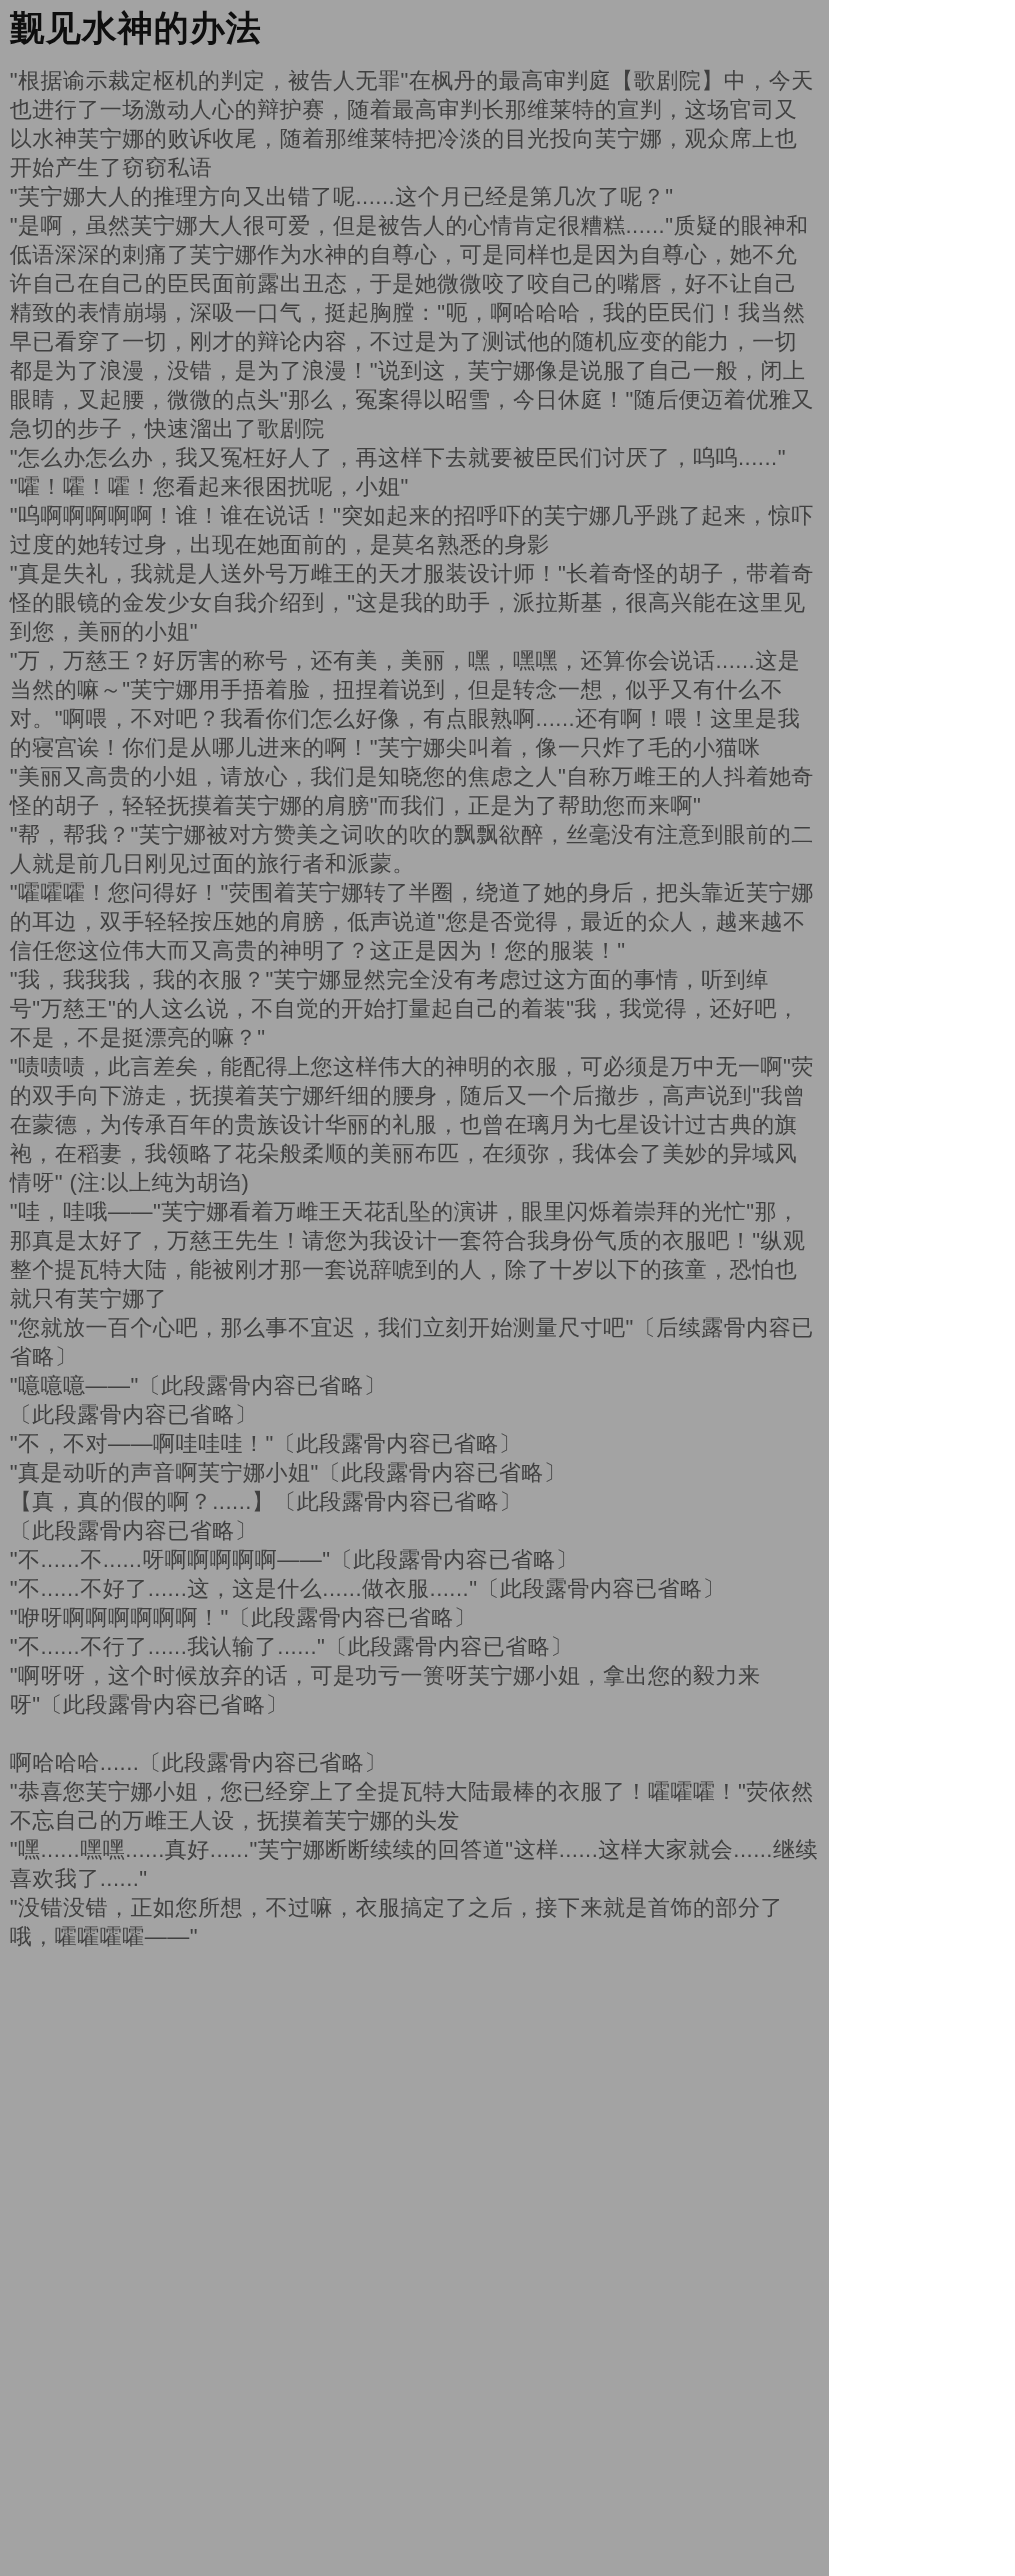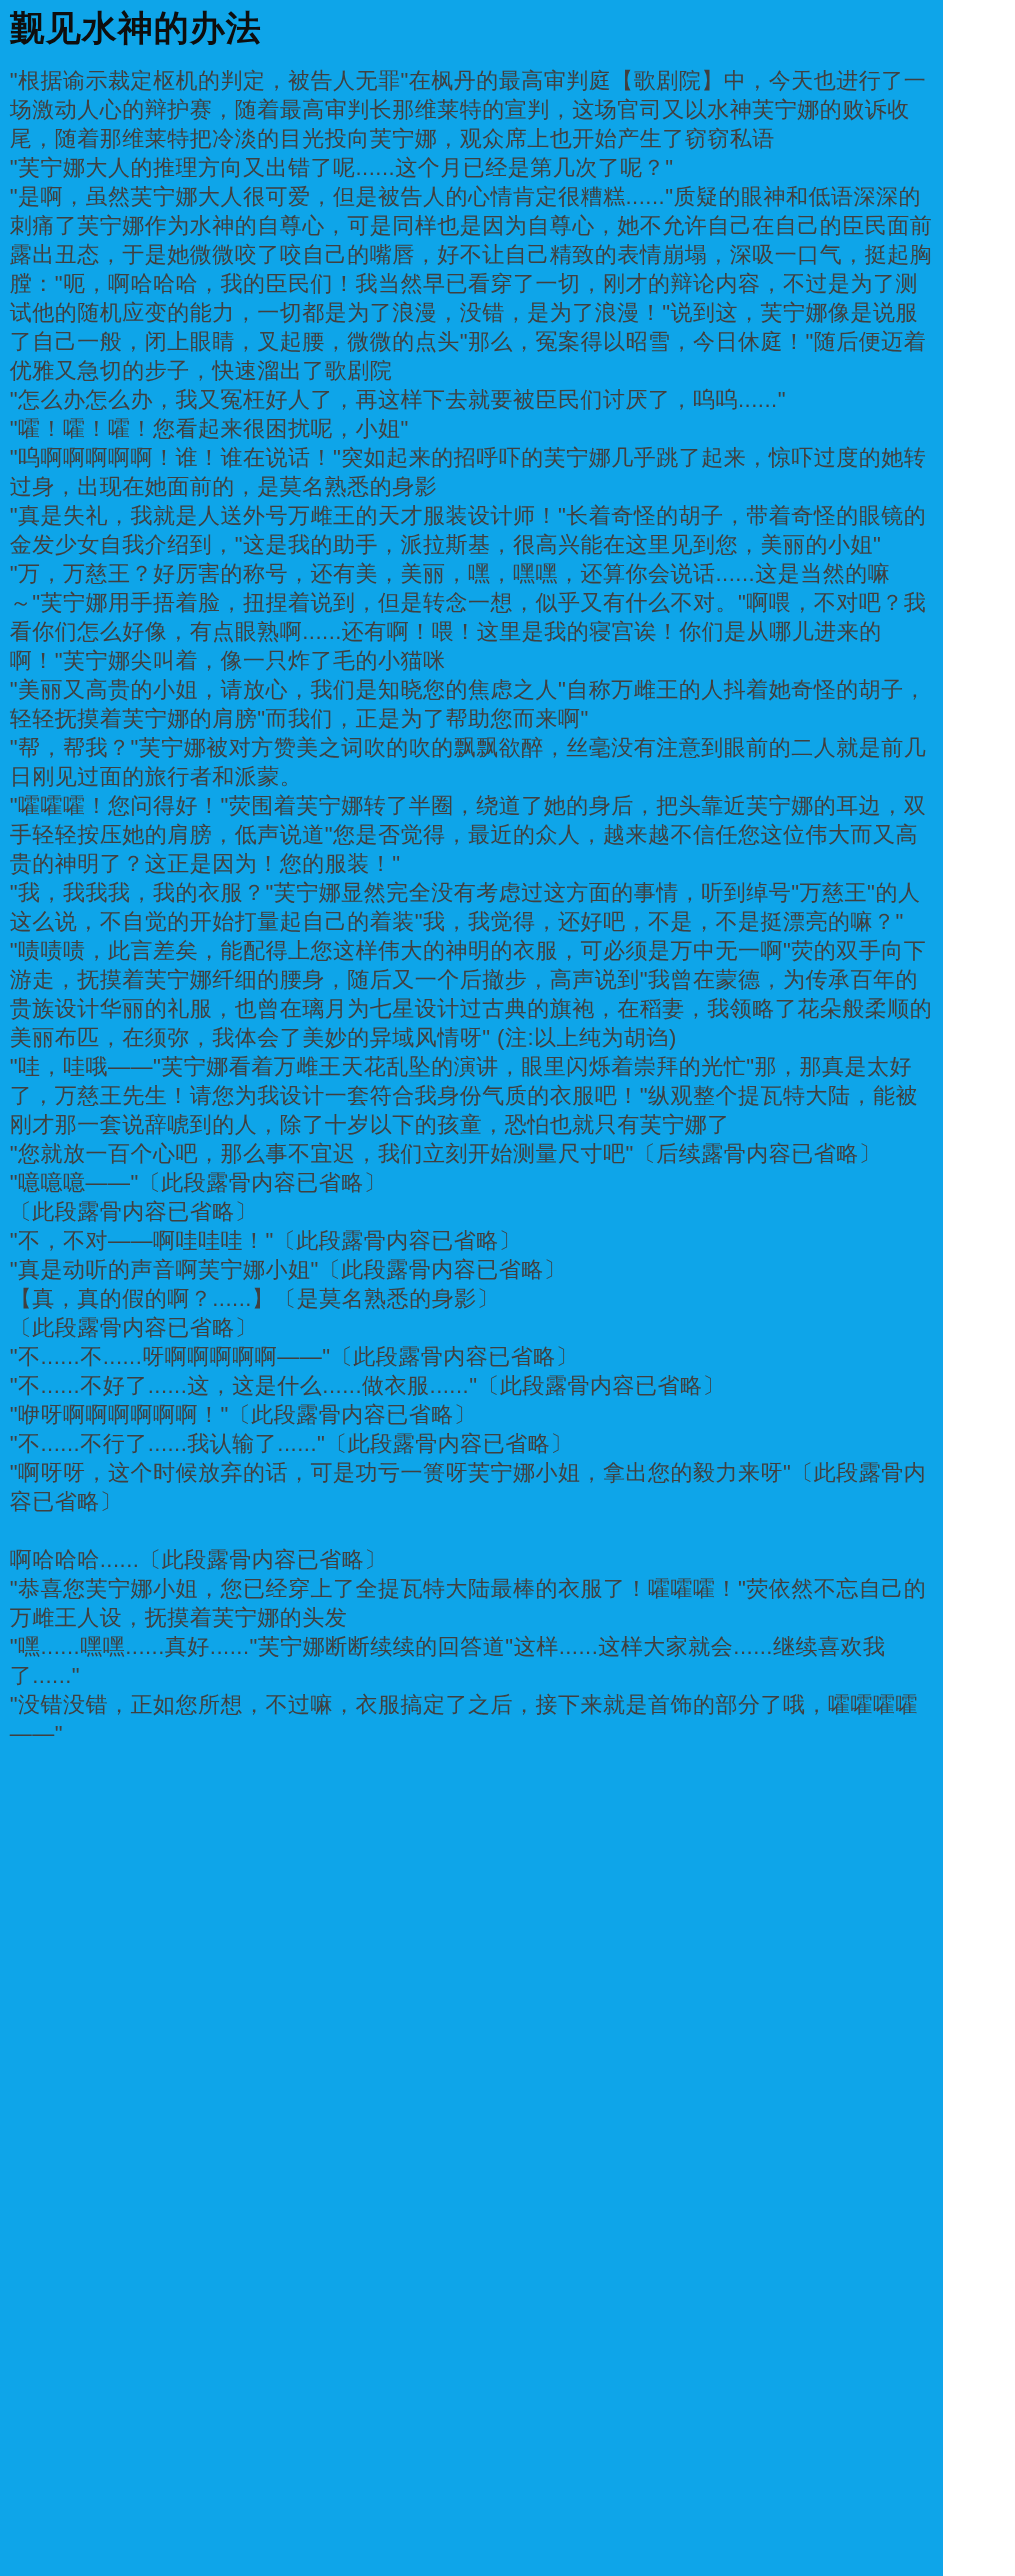--- a/index.html
+++ b/index.html
@@ -1,26 +1,26 @@
 <!DOCTYPE html>
 <html lang="zh"><head>
 <meta charset="utf-8">
 <style>
   html, body {
     margin: 0;
     padding: 0;
     background: #ffffff;
   }
   .page {
-    width: 943px;
+    width: 829px;
     min-height: 2576px;
     box-sizing: border-box;
     padding: 7.8px 9.7px 39px 9.7px;
     font-family: "Liberation Sans", "DejaVu Sans", sans-serif;
-    background: #0ea5e9;
+    background: #a3a3a3;
   }
   .doc-title {
     font-size: 35px;
     line-height: 1.15;
     font-weight: 700;
     color: #0e0e0e;
     margin: 0 0 17.5px 0;
     letter-spacing: 1px;
   }
   .article-body p {
@@ -52,21 +52,21 @@
       <p>"帮，帮我？"芙宁娜被对方赞美之词吹的吹的飘飘欲醉，丝毫没有注意到眼前的二人就是前几日刚见过面的旅行者和派蒙。</p>
       <p>"嚯嚯嚯！您问得好！"荧围着芙宁娜转了半圈，绕道了她的身后，把头靠近芙宁娜的耳边，双手轻轻按压她的肩膀，低声说道"您是否觉得，最近的众人，越来越不信任您这位伟大而又高贵的神明了？这正是因为！您的服装！"</p>
       <p>"我，我我我，我的衣服？"芙宁娜显然完全没有考虑过这方面的事情，听到绰号"万慈王"的人这么说，不自觉的开始打量起自己的着装"我，我觉得，还好吧，不是，不是挺漂亮的嘛？"</p>
       <p>"啧啧啧，此言差矣，能配得上您这样伟大的神明的衣服，可必须是万中无一啊"荧的双手向下游走，抚摸着芙宁娜纤细的腰身，随后又一个后撤步，高声说到"我曾在蒙德，为传承百年的贵族设计华丽的礼服，也曾在璃月为七星设计过古典的旗袍，在稻妻，我领略了花朵般柔顺的美丽布匹，在须弥，我体会了美妙的异域风情呀" (注:以上纯为胡诌)</p>
       <p>"哇，哇哦——"芙宁娜看着万雌王天花乱坠的演讲，眼里闪烁着崇拜的光忙"那，那真是太好了，万慈王先生！请您为我设计一套符合我身份气质的衣服吧！"纵观整个提瓦特大陆，能被刚才那一套说辞唬到的人，除了十岁以下的孩童，恐怕也就只有芙宁娜了</p>
       <p>"您就放一百个心吧，那么事不宜迟，我们立刻开始测量尺寸吧"〔后续露骨内容已省略〕</p>
       <p>"噫噫噫——"〔此段露骨内容已省略〕</p>
       <p>〔此段露骨内容已省略〕</p>
       <p>"不，不对——啊哇哇哇！"〔此段露骨内容已省略〕</p>
       <p>"真是动听的声音啊芙宁娜小姐"〔此段露骨内容已省略〕</p>
-      <p>【真，真的假的啊？......】〔是莫名熟悉的身影〕</p>
+      <p>【真，真的假的啊？......】〔此段露骨内容已省略〕</p>
       <p>〔此段露骨内容已省略〕</p>
       <p>"不......不......呀啊啊啊啊啊——"〔此段露骨内容已省略〕</p>
       <p>"不......不好了......这，这是什么......做衣服......"〔此段露骨内容已省略〕</p>
       <p>"咿呀啊啊啊啊啊啊！"〔此段露骨内容已省略〕</p>
       <p>"不......不行了......我认输了......"〔此段露骨内容已省略〕</p>
       <p>"啊呀呀，这个时候放弃的话，可是功亏一篑呀芙宁娜小姐，拿出您的毅力来呀"〔此段露骨内容已省略〕</p>
       <p></p>
       <p>啊哈哈哈......〔此段露骨内容已省略〕</p>
       <p>"恭喜您芙宁娜小姐，您已经穿上了全提瓦特大陆最棒的衣服了！嚯嚯嚯！"荧依然不忘自己的万雌王人设，抚摸着芙宁娜的头发</p>
       <p>"嘿......嘿嘿......真好......"芙宁娜断断续续的回答道"这样......这样大家就会......继续喜欢我了......"</p>

